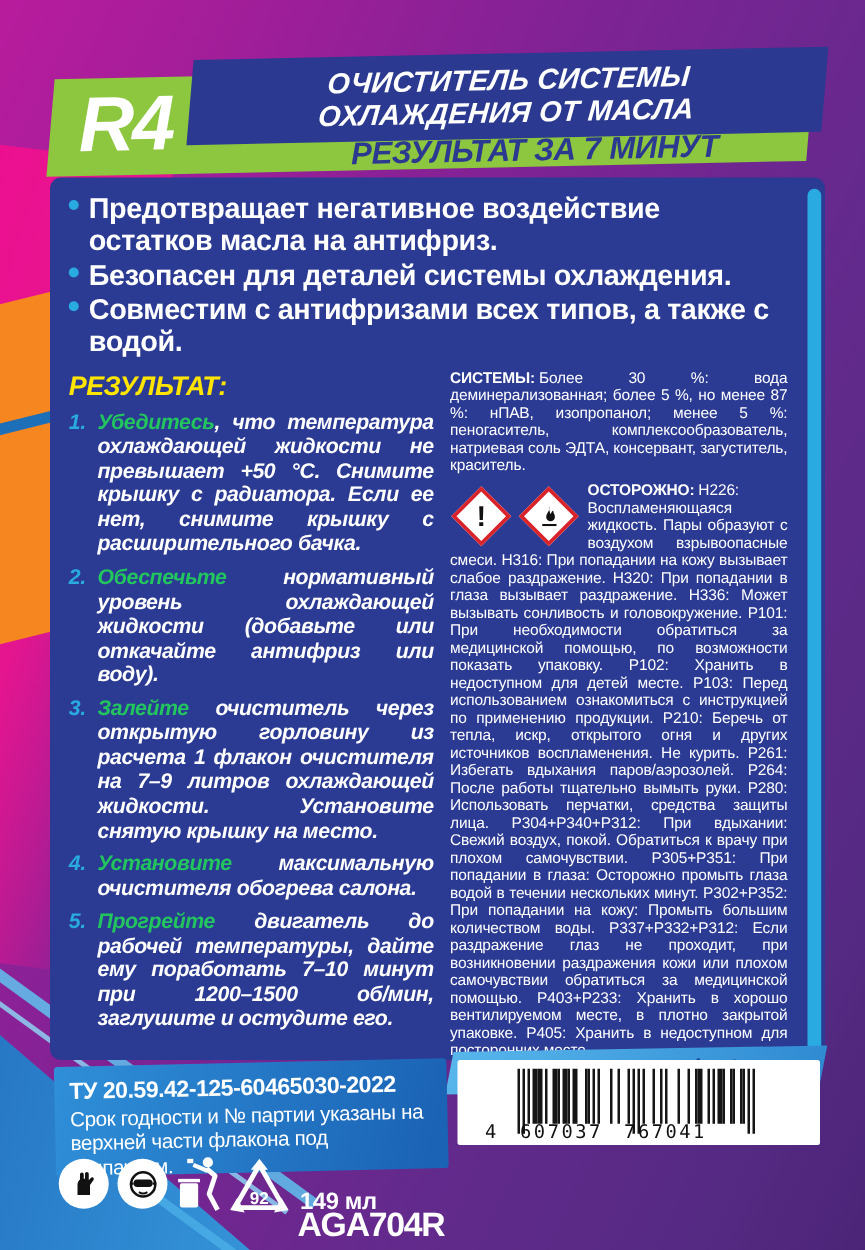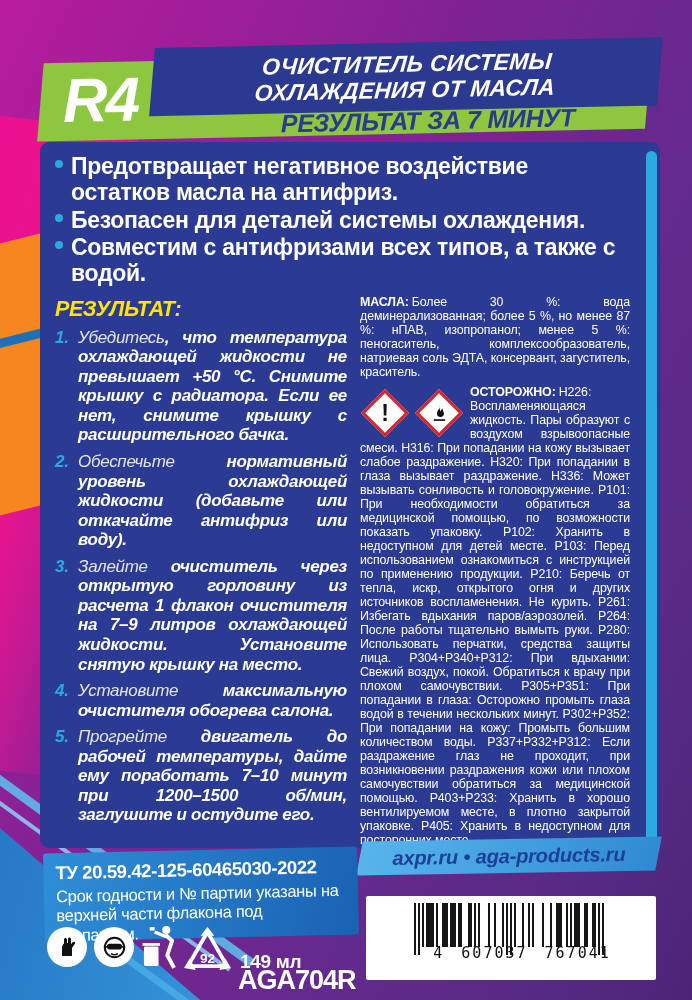--- a/index.html
+++ b/index.html
@@ -38,41 +38,41 @@
   .dot{flex:0 0 16px;margin-top:6px;}
   .dot::before{content:"";display:block;width:8px;height:8px;border-radius:50%;background:#29abe2;}
   .cols{display:flex;gap:13px;}
   .colL{flex:0 0 292px;}
   .colR{flex:1;min-width:0;}
   .appH{margin:2px 0 6px 0;color:#ffe500;font-style:italic;font-weight:800;font-size:21.5px;letter-spacing:-.3px;}
   .app-item{display:grid;grid-template-columns:23px 1fr;margin-bottom:7px;
     font-size:17px;line-height:1.15;font-style:italic;font-weight:700;letter-spacing:-.3px;}
   .app-item .num{color:#29abe2;}
   .app-item .itxt{text-align:justify;}
-  .kw{color:#e5e5e5;font-weight:400;}
+  .kw{color:#22c55e;font-weight:700;}
   .rp{margin:0 0 6px 0;font-size:12.4px;line-height:1.13;text-align:justify;letter-spacing:-.1px;font-weight:400;}
   .lbl{font-weight:700;margin-right:3px;}
   .pictos{float:left;width:100px;height:52px;margin:2px 8px 2px 2px;display:flex;align-items:center;justify-content:space-between;padding:0 6px;box-sizing:border-box;}
   .ghs{display:inline-block;width:28px;height:28px;background:#fff;border:3px solid #d8232a;transform:rotate(45deg);
     display:flex;align-items:center;justify-content:center;}
   .ghs-in{transform:rotate(-45deg);display:flex;align-items:center;justify-content:center;width:100%;height:100%;}
   .excl{font-weight:900;font-size:23px;color:#111;line-height:1;}
   
   .axpr{position:absolute;left:360px;top:839px;width:298px;height:34px;transform:skewX(-12deg) rotate(-1deg);
     background:linear-gradient(100deg,#58b6ec 0%,#2f8ad2 100%);display:flex;align-items:center;justify-content:center;}
   .axpr span{transform:skewX(12deg);color:#1c3f97;font-style:italic;font-weight:800;font-size:20px;letter-spacing:-.2px;}
   
   .tu{position:absolute;left:44px;top:850px;width:314px;height:88px;box-sizing:border-box;
     background:linear-gradient(105deg,#2f8fd8 0%,#1b63b5 95%);transform:rotate(-1.3deg);
     border-radius:3px;padding:9px 12px;color:#fff;}
   .tu .t1{font-weight:800;font-size:18.5px;letter-spacing:-.4px;margin-bottom:3px;}
   .tu .t2{font-size:16.5px;line-height:1.18;letter-spacing:-.3px;}
   
-  .barcode{position:absolute;left:366px;top:896px;width:290px;height:84px;background:#fff;border-radius:2px;
-    box-sizing:border-box;padding:7px 0 0 0;text-align:center;}
+  .barcode{position:absolute;left:366px;top:848px;width:290px;height:68px;background:#fff;border-radius:2px;
+    box-sizing:border-box;padding:7px 0 0 0;}
   .bars{display:flex;align-items:flex-start;margin-left:48px;}
   .bcbit{width:2px;height:44px;}
   .bcbit.on{background:#151515;}
   .bcbit.tall{height:52px;}
   .bc-digits{font-family:"DejaVu Sans Mono","Liberation Mono",monospace;font-size:15px;color:#111;
     letter-spacing:2px;word-spacing:6px;margin-top:-11px;padding-left:22px;background:transparent;}
   
   .circ{position:absolute;width:40px;height:40px;border-radius:50%;background:#fff;display:flex;align-items:center;justify-content:center;}
   .ic-gloves{left:47px;top:927px;}
   .ic-goggles{left:94px;top:927px;}
@@ -143,21 +143,21 @@
           <span class="itxt"><b class="kw">Установите</b><span> максимальную очистителя обогрева салона.</span></span>
         </div>
         <div class="app-item">
           <span class="num">5.</span>
           <span class="itxt"><b class="kw">Прогрейте</b><span> двигатель до рабочей температуры, дайте ему поработать 7–10 минут при 1200–1500 об/мин, заглушите и остудите его.</span></span>
         </div>
 
       </section>
 
       <section class="colR">
-        <p class="rp"><b class="lbl">МАСЛА:</b><span>Более 30 %: вода деминерализованная; более 5 %, но менее 87 %: нПАВ, изопропанол; менее 5 %: пеногаситель, комплексообразователь, натриевая соль ЭДТА, консервант, загуститель, краситель.</span></p>
+        <p class="rp"><b class="lbl">СИСТЕМЫ:</b><span>Более 30 %: вода деминерализованная; более 5 %, но менее 87 %: нПАВ, изопропанол; менее 5 %: пеногаситель, комплексообразователь, натриевая соль ЭДТА, консервант, загуститель, краситель.</span></p>
 
         <p class="rp">
           <span class="pictos">
             <span class="ghs">
                 <span class="ghs-in">
                   <span class="excl">!</span>
                 </span>
               </span>
             <span class="ghs">
                 <span class="ghs-in">

